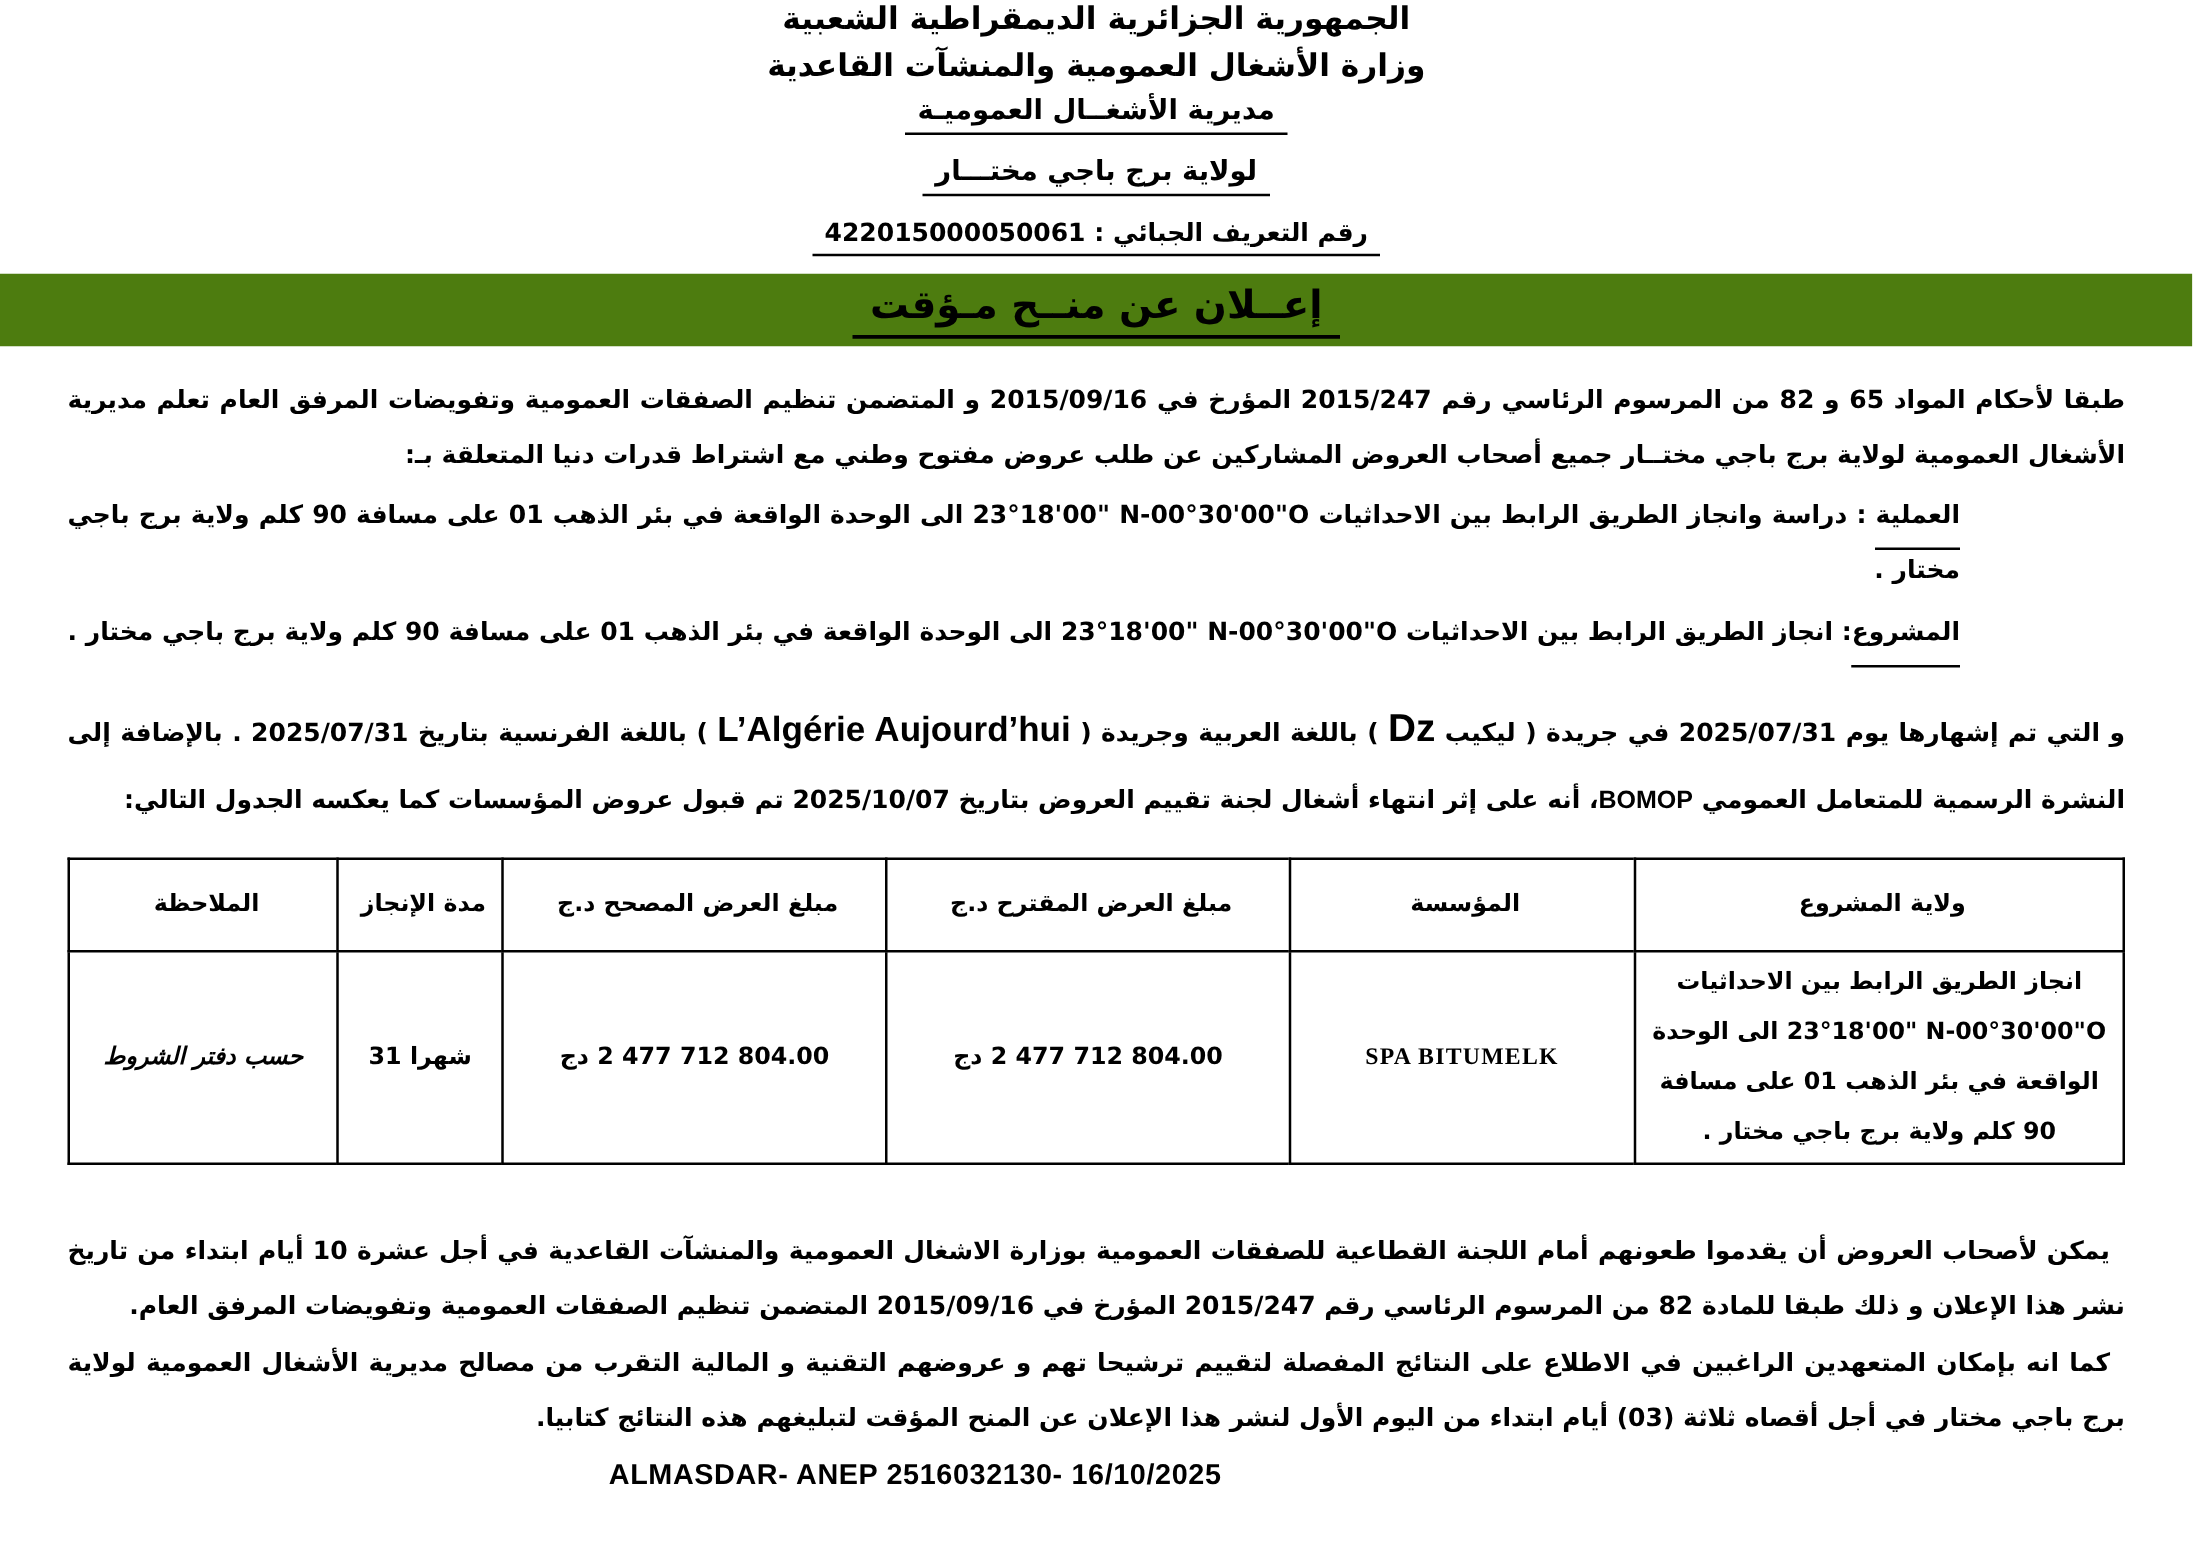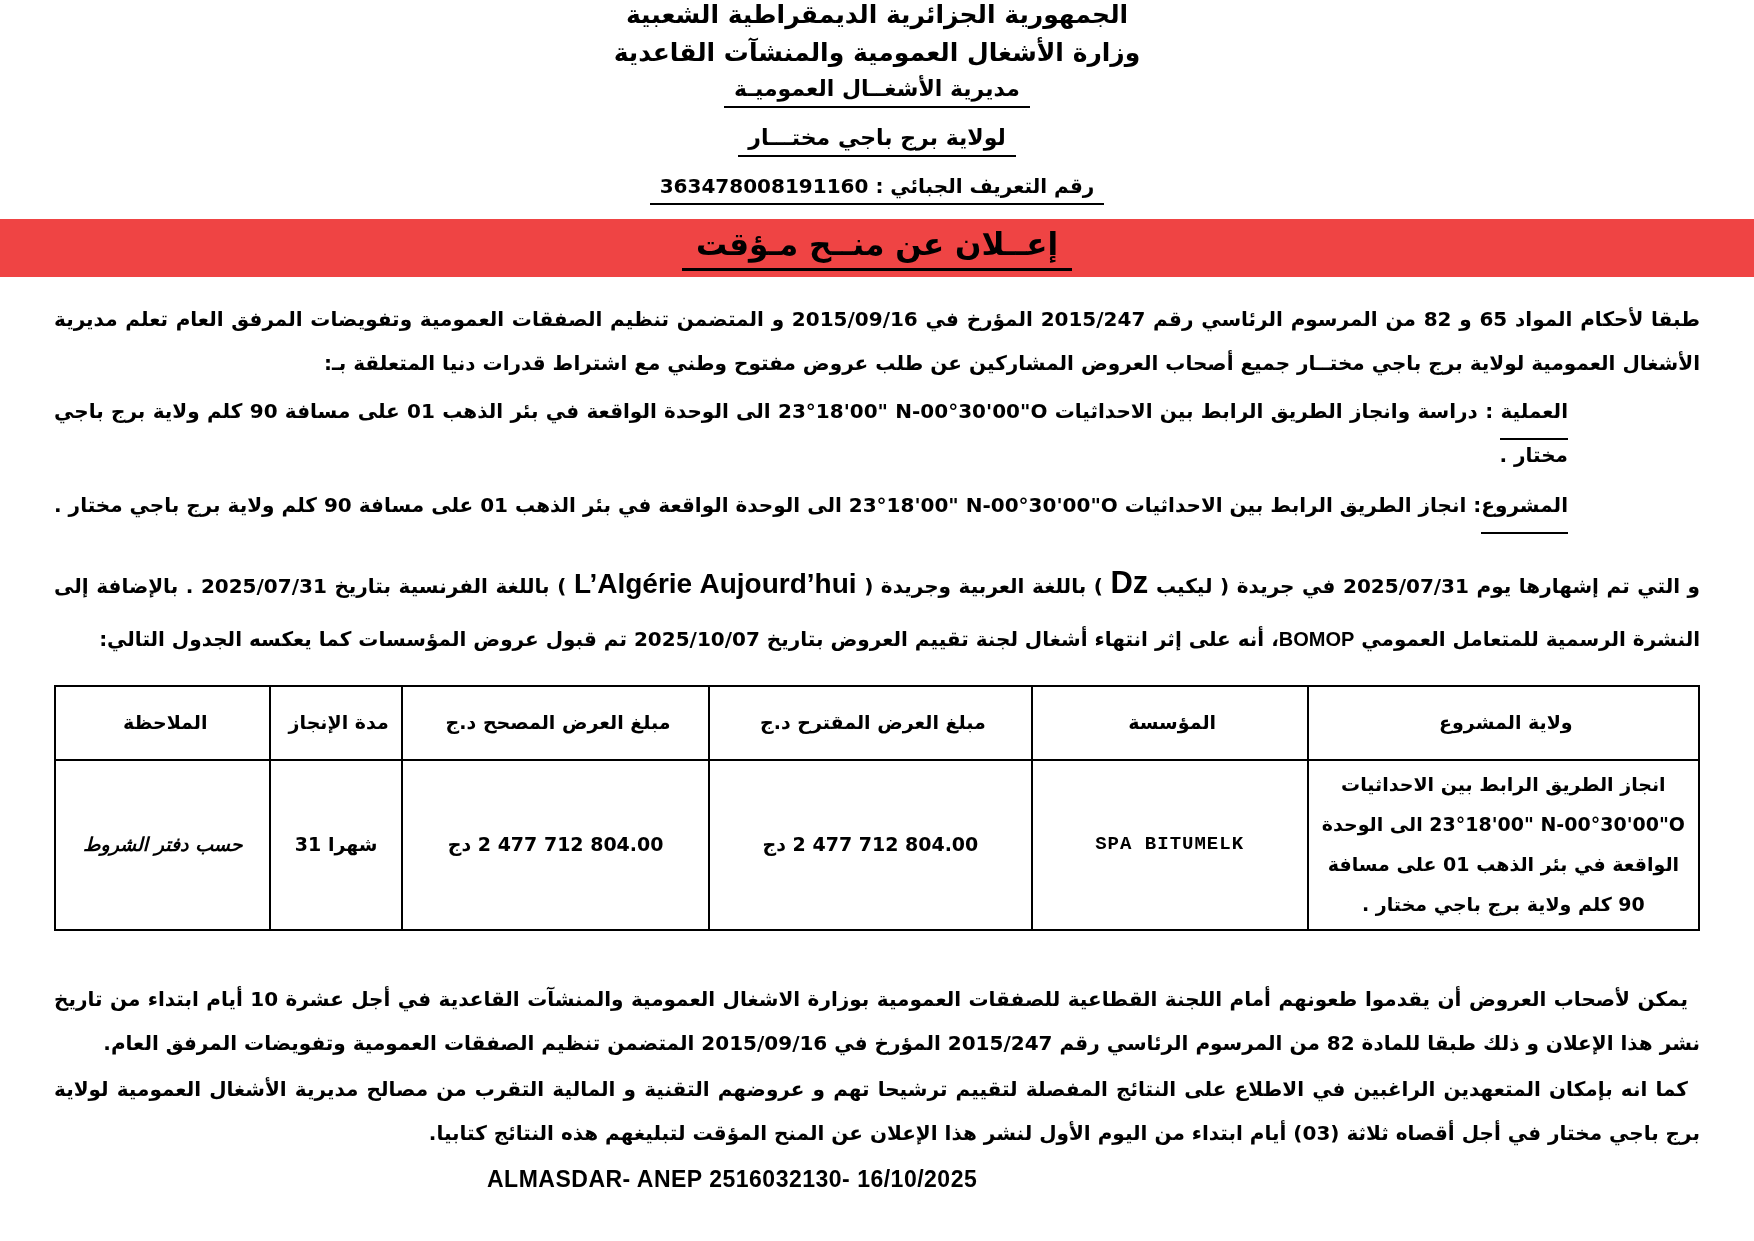--- a/index.html
+++ b/index.html
@@ -13,21 +13,21 @@
   }
   
   .header{text-align:center;font-weight:bold;}
   .h-big{font-size:25px;margin-bottom:9px;}
   .h-mid{font-size:22px;margin-bottom:17px;}
   .h-small{font-size:20px;}
   .u{border-bottom:2px solid #000;padding:0 10px 5px;display:inline-block;}
   
   .band{
     margin-top:14px;
-    background:#ef4444;
+    background:#4d7c0f;
     height:58px;
     display:flex;align-items:center;justify-content:center;
   }
   .title{
     font-size:31px;font-weight:bold;
     border-bottom:3px solid #000;
     padding:0 14px 6px;
   }
   
   .content{
@@ -58,21 +58,21 @@
   table.offers td,table.offers th{
     border:2px solid #000;
     text-align:center;
     vertical-align:middle;
     font-weight:bold;
     padding:4px 10px;
   }
   table.offers th{height:64px;font-size:19px;padding-left:15px;}
   table.offers td{height:104px;font-size:19px;}
   td.project-cell{line-height:2.1;padding:6px 16px;}
-  td.company-cell{font-family:Liberation Mono, monospace;font-size:20px;letter-spacing:1px;margin-top:20px;}
+  td.company-cell{font-family:Liberation Serif, serif;font-size:20px;letter-spacing:1px;margin-top:20px;}
   td.money-cell{font-size:20px;}
   td.note-cell{font-style:italic;font-size:19px;}
   
   .footer{
     position:absolute;
     left:487px;bottom:48px;
     font-family:"Liberation Sans",sans-serif;
     font-size:23px;font-weight:bold;
     letter-spacing:0.5px;
   }
@@ -85,21 +85,21 @@
   <div class="header">
     <div class="h-big">الجمهورية الجزائرية الديمقراطية الشعبية</div>
     <div class="h-big">وزارة الأشغال العمومية والمنشآت القاعدية</div>
     <div class="h-mid">
       <span class="u">مديرية الأشغــال العموميـة</span>
     </div>
     <div class="h-mid">
       <span class="u">لولاية برج باجي مختـــار</span>
     </div>
     <div class="h-small">
-      <span class="u" dir="rtl"><span>رقم التعريف الجبائي :</span> <span class="ltr">363478008191160</span></span>
+      <span class="u" dir="rtl"><span>رقم التعريف الجبائي :</span> <span class="ltr">422015000050061</span></span>
     </div>
   </div>
 
   <div class="band">
     <span class="title">إعــلان عن منــح مـؤقت</span>
   </div>
 
   <div class="content">
 
     <p class="para p-intro">طبقا لأحكام المواد 65 و 82 من المرسوم الرئاسي رقم 2015/247 المؤرخ في 2015/09/16 و المتضمن تنظيم الصفقات العمومية وتفويضات المرفق العام تعلم مديرية الأشغال العمومية لولاية برج باجي مختــار جميع أصحاب العروض المشاركين عن طلب عروض مفتوح وطني مع اشتراط قدرات دنيا  المتعلقة بـ:</p>

